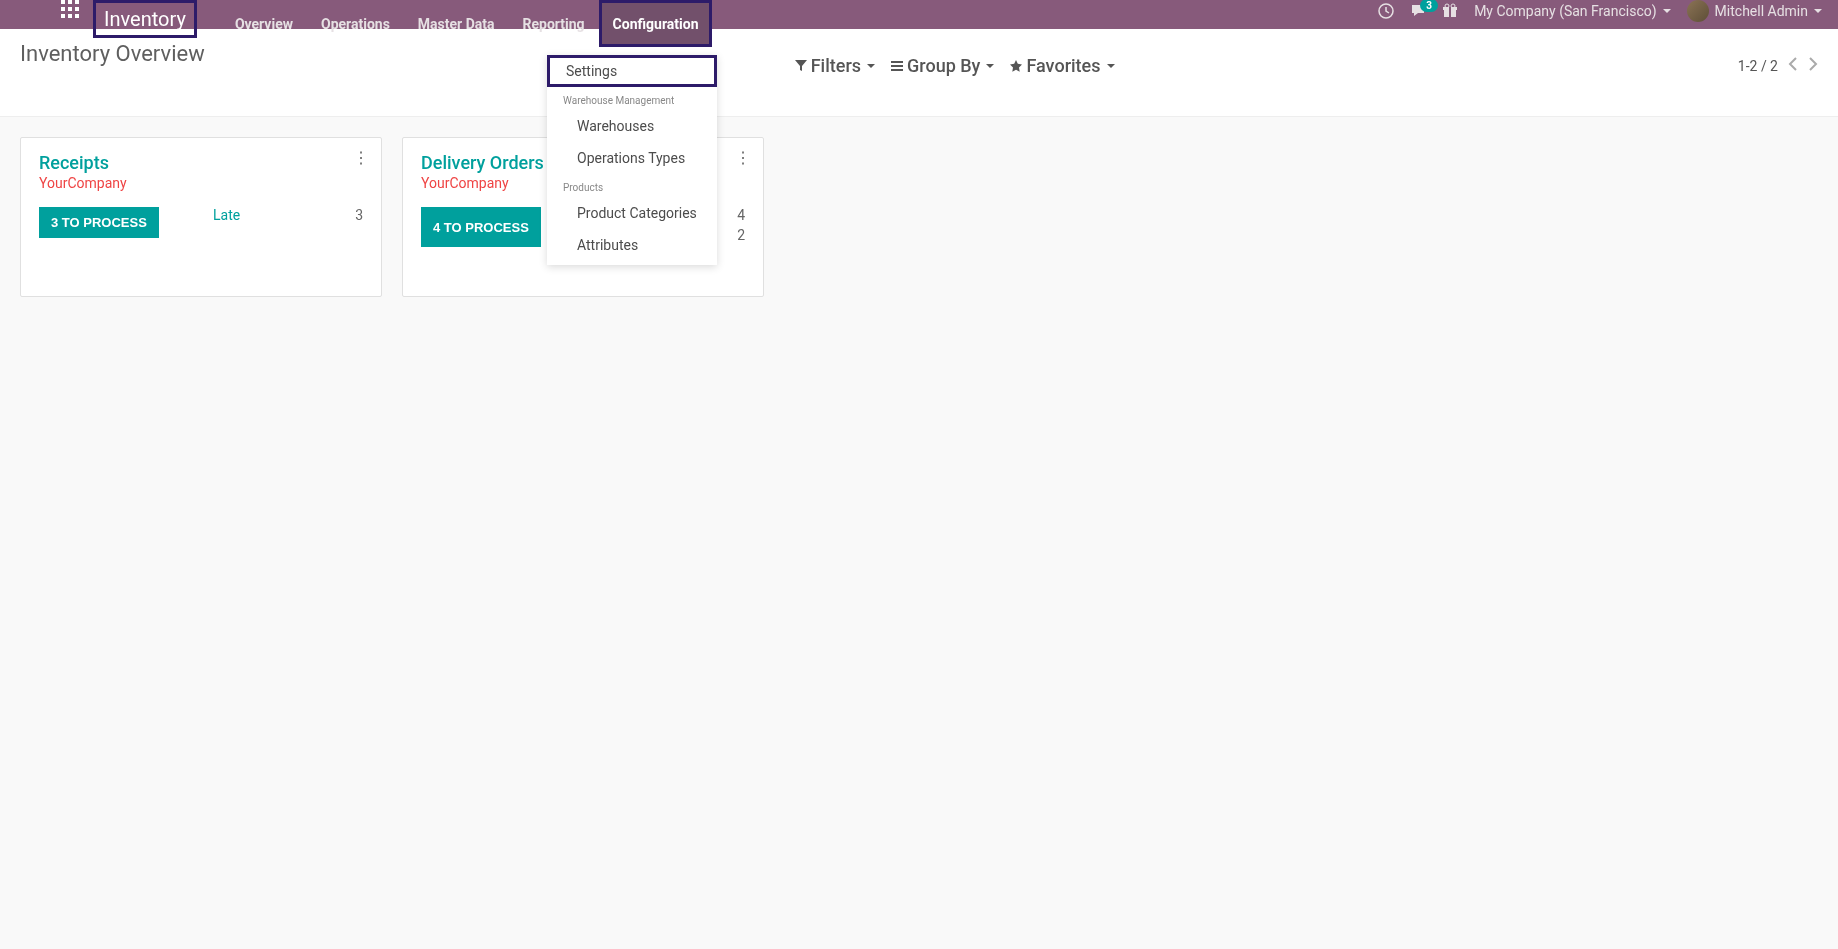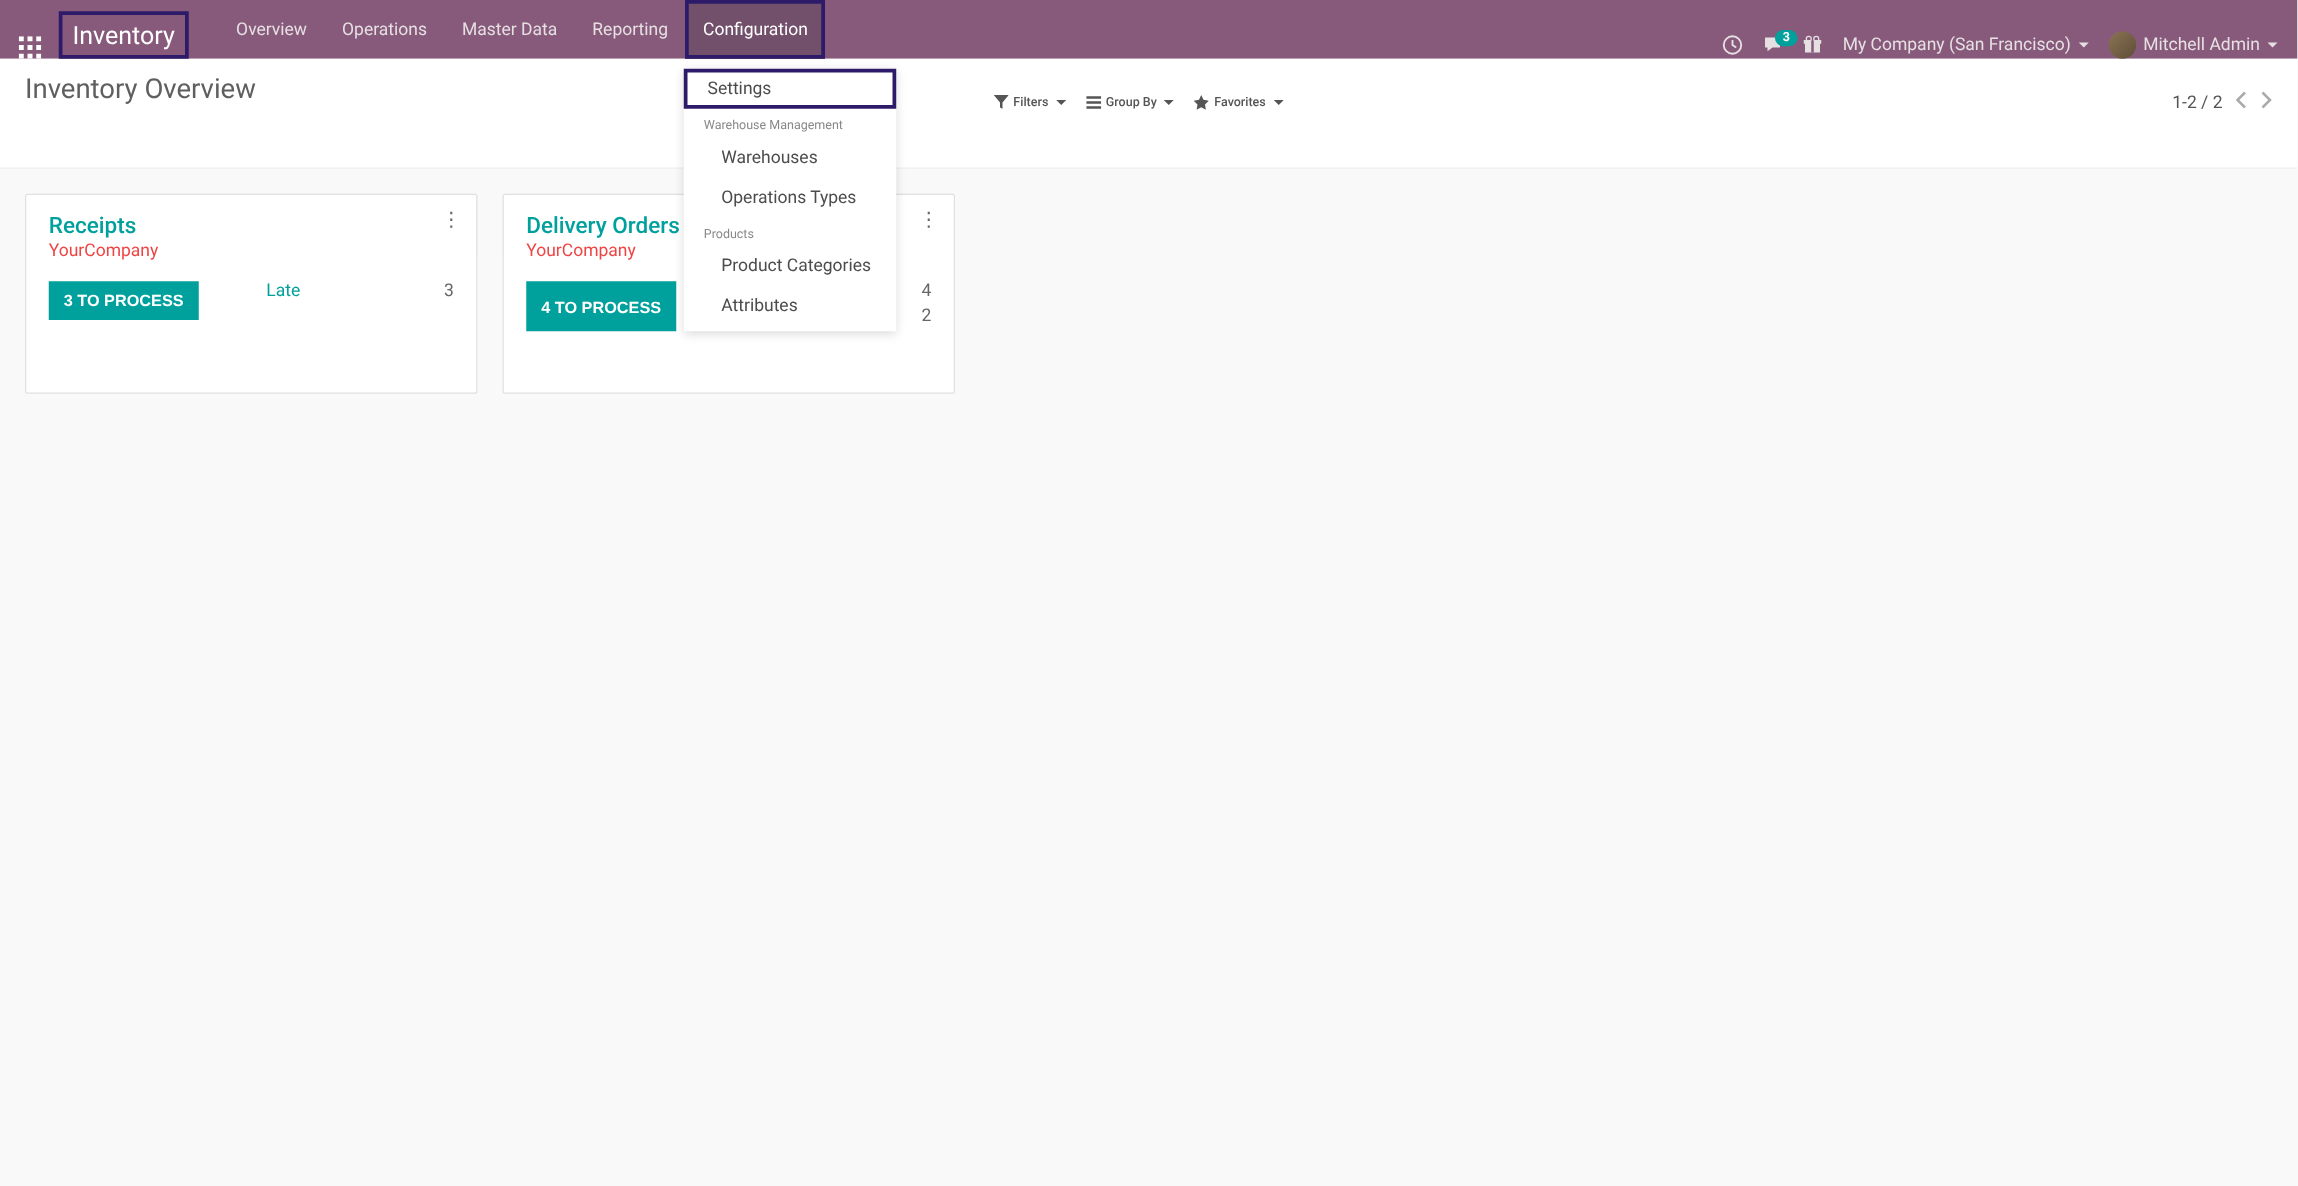--- a/index.html
+++ b/index.html
@@ -1,23 +1,24 @@
 <!DOCTYPE html>
 <html><head>
   <meta charset="utf-8">
   <style>
     * { margin: 0; padding: 0; box-sizing: border-box; }
     body { font-family: -apple-system, BlinkMacSystemFont, "Segoe UI", Roboto, sans-serif; background: #f9f9f9; }
     
     .topbar {
       background: #875a7b;
-      height: 47px;
+      height: 29px;
       display: flex;
-      align-items: flex-end;
+      align-items: flex-start;
       color: #fff;
+      padding-left: 46px;
     }
     .apps-icon { width: 47px; display: flex; align-items: center; justify-content: center; cursor: pointer; }
     .apps-icon svg { width: 18px; height: 18px; fill: #fff; }
     .app-title {
       font-size: 20px;
       font-weight: 400;
       padding: 4px 8px;
       margin-right: 24px;
       color: #fff;
       cursor: pointer;
@@ -25,20 +26,21 @@
     }
     .nav-menu { display: flex; gap: 0; }
     .nav-menu-item {
       padding: 12px 14px;
       font-size: 14px;
       color: #e6e0e3;
       cursor: pointer;
       height: 47px;
       display: flex;
       align-items: center;
+      font-weight: bold;
     }
     .nav-menu-item.active { background: #72506b; color: #fff; }
     .nav-menu-item.highlighted { border: 3px solid #2d1b69; padding: 9px 11px; }
     .spacer { flex: 1; }
     .topbar-right { display: flex; align-items: center; gap: 16px; padding-right: 16px; }
     .icon-btn { color: #e6e0e3; cursor: pointer; display: flex; align-items: center; position: relative; }
     .icon-btn svg { width: 16px; height: 16px; fill: currentColor; }
     .badge { background: #00a09d; color: #fff; font-size: 10px; font-weight: bold; padding: 1px 6px; border-radius: 10px; position: absolute; top: -4px; left: 10px; }
     .company-btn, .user-btn { color: #e6e0e3; font-size: 14px; cursor: pointer; display: flex; align-items: center; gap: 6px; }
     .avatar { width: 22px; height: 22px; border-radius: 50%; background: linear-gradient(135deg, #8b7355, #5d4e37); }
@@ -66,21 +68,21 @@
       border-bottom: 1px solid #eee;
       min-height: 88px;
     }
     .page-title { font-size: 22px; color: #5f5f5f; font-weight: 400; }
     .search-area { flex: 1; margin-left: 590px; display: flex; flex-direction: column; }
     .search-row { display: flex; align-items: center; border-bottom: 1px solid #ccc; padding-bottom: 2px; position: relative; }
     .search-input { border: none; outline: none; font-size: 14px; flex: 1; color: #888; background: transparent; padding: 4px 0; }
     .search-input::placeholder { color: #aaa; }
     .search-mag { color: #666; }
     .filterbar { display: flex; align-items: center; gap: 16px; margin-top: 14px; }
-    .filterbar .fb-item { display: flex; align-items: center; gap: 4px; color: #555; font-size: 10px; font-weight: 500; cursor: pointer; }
+    .filterbar .fb-item { display: flex; align-items: center; gap: 4px; color: #555; font-size: 18px; font-weight: 500; cursor: pointer; }
     .fb-item .caret { border-top-color: #555; margin-left: 2px;}
     .pager { margin-left: auto; display: flex; align-items: center; gap: 10px; color: #555; font-size: 14px; }
     .pager-arrow { color: #aaa; cursor: pointer; }
     .pager-arrow svg { width: 10px; height: 14px; }
     
     .content { padding: 20px; display: flex; gap: 20px; }
     .card {
       background: #fff;
       border: 1px solid #e0e0e0;
       border-radius: 2px;

